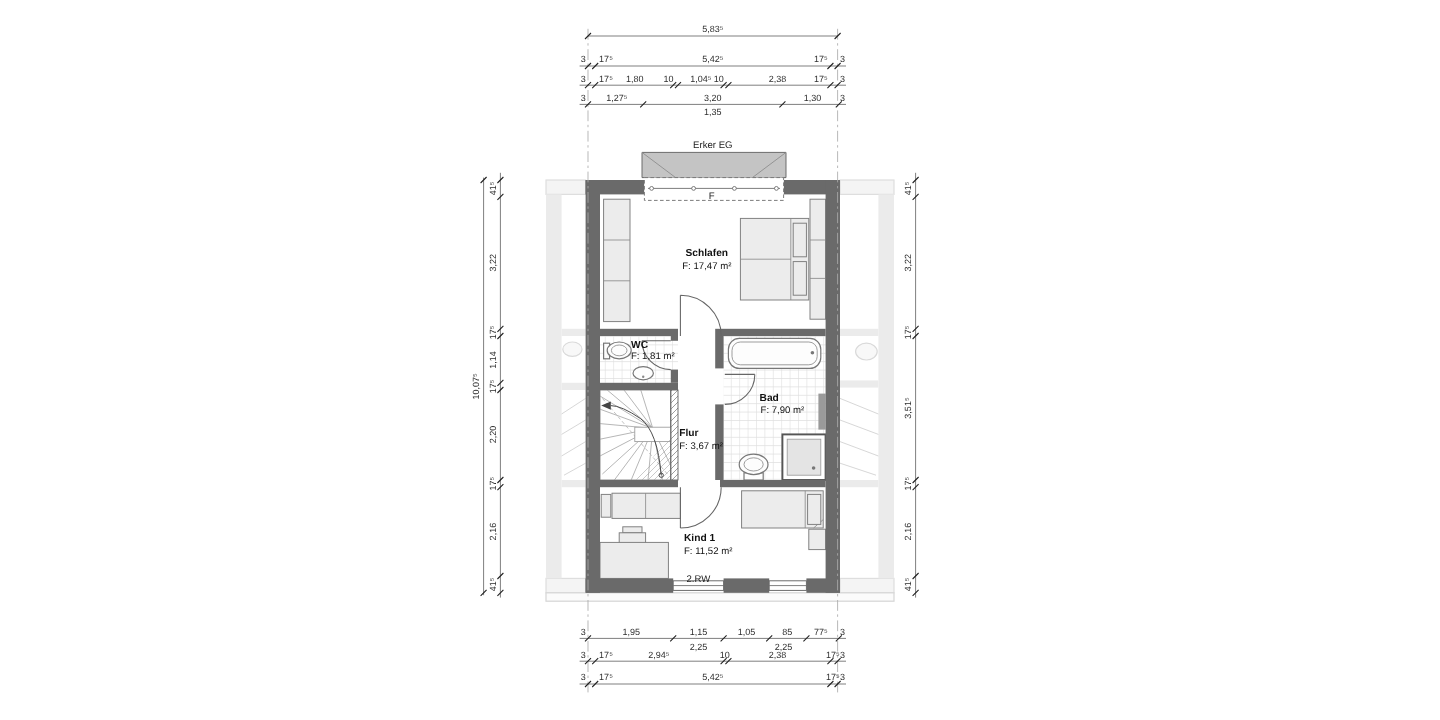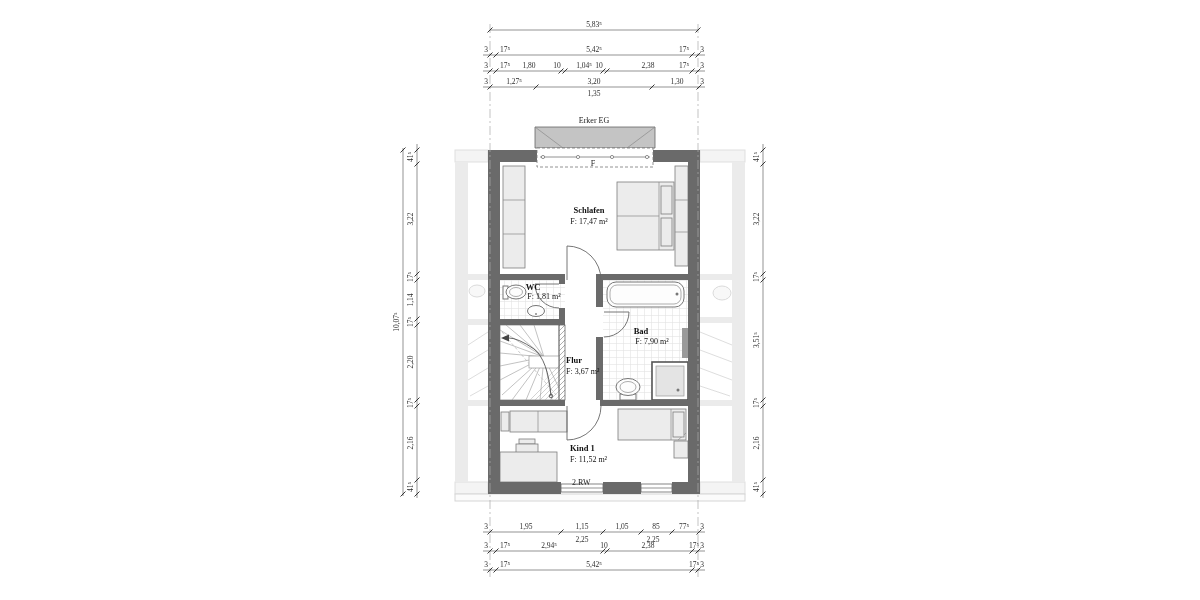--- a/index.html
+++ b/index.html
@@ -1,17 +1,17 @@
 <!DOCTYPE html>
 <html><head>
 <meta charset="utf-8">
 <style>
   html,body{margin:0;padding:0;background:#fff;}
   .canvas{position:relative;width:1100px;height:600px;background:#ffffff;overflow:hidden;
-          font-family:Liberation Serif, serif;}
+          font-family:Liberation Sans, sans-serif;}
   svg{display:block}
   .dim{font-size:7.5px;fill:#2e2e2e;}
   .dimline{stroke:#666;stroke-width:0.7;fill:none;}
   .tick{stroke:#222;stroke-width:0.9;fill:none;}
   .axis{stroke:#aaa;stroke-width:0.7;fill:none;stroke-dasharray:9 3 2 3;}
   .rname{font-size:8.5px;font-weight:bold;fill:#111;}
   .rarea{font-size:8px;fill:#111;}
   .anno{font-size:8px;fill:#222;}
   .furn{fill:#ececec;stroke:#7d7d7d;stroke-width:0.8;}
   .fixw{fill:#fdfdfd;stroke:#777;stroke-width:1;}

